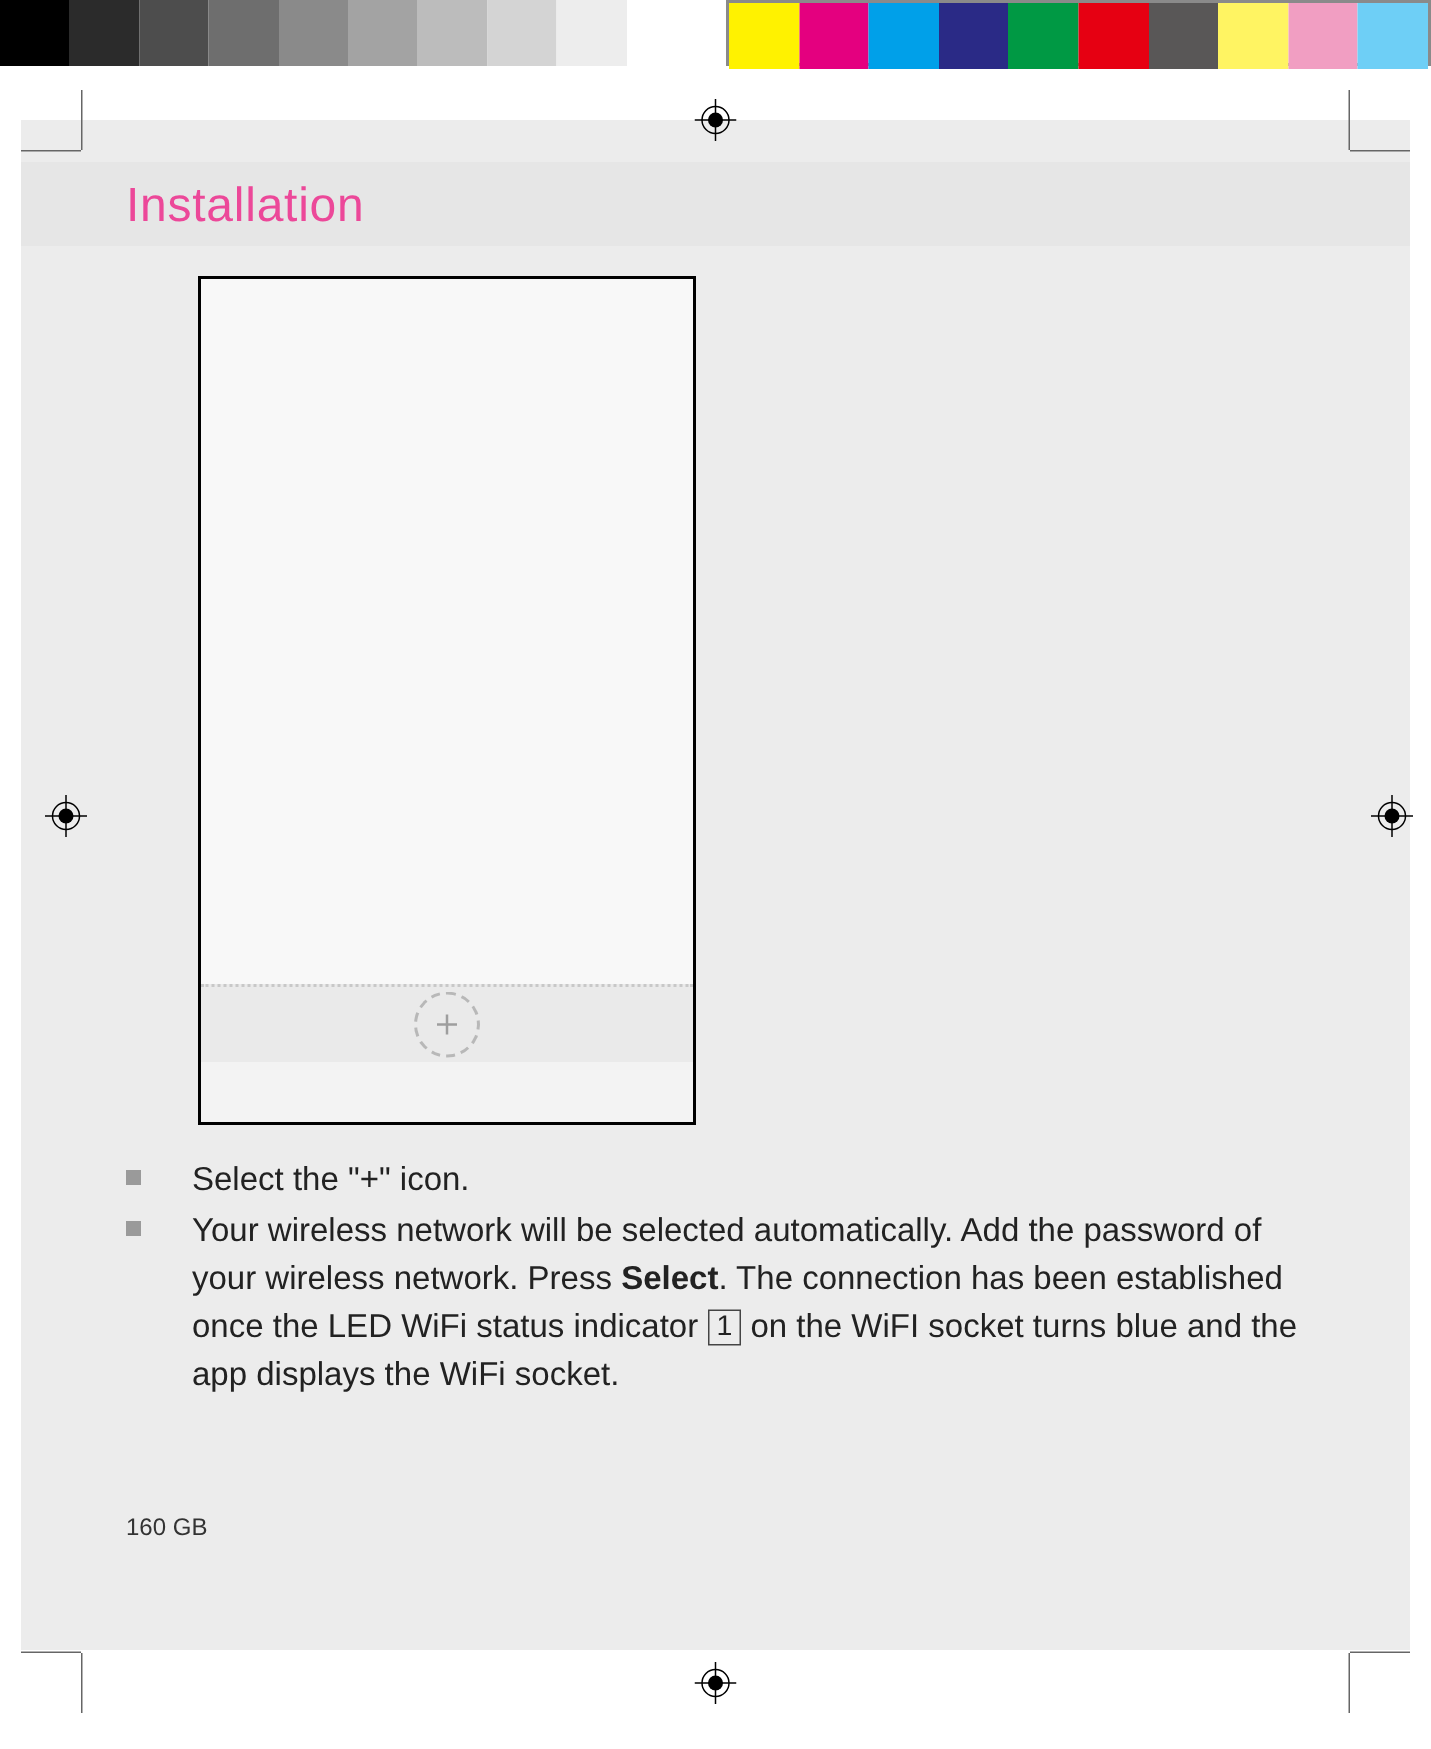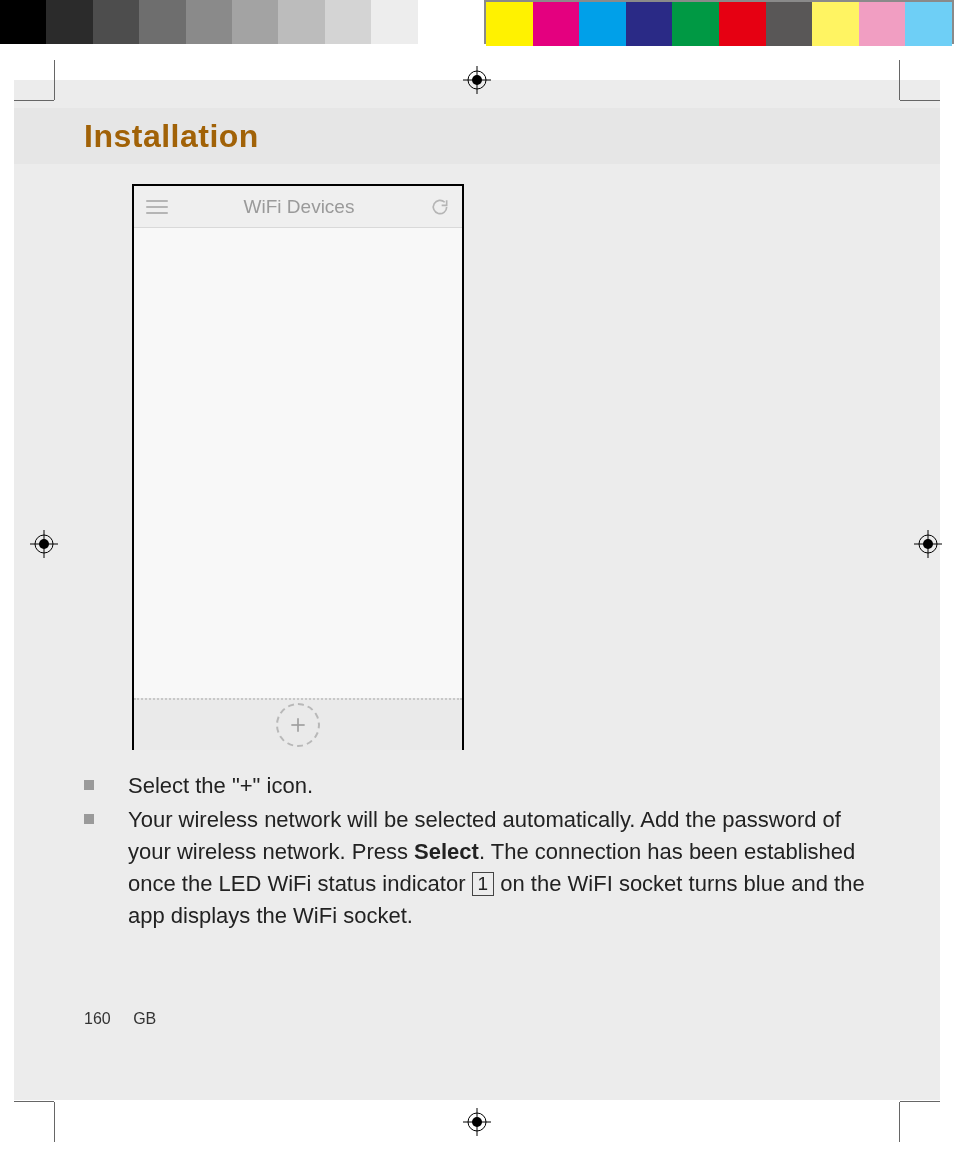--- a/index.html
+++ b/index.html
@@ -38,22 +38,22 @@
     position:absolute;
     left:14px;top:108px;
     width:926px;height:56px;
     background:#e6e6e6;
   }
   .heading{
     position:absolute;
     left:84px;top:118px;
     font-size:32px;
     letter-spacing:.5px;
-    color:#a16207;
-    font-weight:700;
+    color:#ec4899;
+    font-weight:400;
   }
 
   
   .device{
     position:absolute;
     left:132px;top:184px;
     width:332px;height:566px;
     background:#f3f3f3;
     border:2px solid #000;
     box-sizing:border-box;
@@ -116,21 +116,21 @@
     line-height:22px;
     vertical-align:1px;
   }
 
   .footer{
     position:absolute;
     left:84px;top:1010px;
     font-size:16px;
     color:#333;
   }
-  .footer .pg{margin-right:18px}
+  .footer .pg{}
 
   
   .crop{position:absolute;border-color:#666}
   .crop.tl-h{left:14px;top:100px;width:40px;height:1px;background:#666}
   .crop.tl-v{left:54px;top:60px;width:1px;height:40px;background:#666}
   .crop.tr-h{right:14px;top:100px;width:40px;height:1px;background:#666}
   .crop.tr-v{right:54px;top:60px;width:1px;height:40px;background:#666}
   .crop.bl-h{left:14px;bottom:64px;width:40px;height:1px;background:#666}
   .crop.bl-v{left:54px;bottom:24px;width:1px;height:40px;background:#666}
   .crop.br-h{right:14px;bottom:64px;width:40px;height:1px;background:#666}
@@ -207,34 +207,20 @@
       <circle cx="14" cy="14" r="5" fill="#000"></circle>
       <line x1="14" y1="0" x2="14" y2="28" stroke="#000"></line>
       <line x1="0" y1="14" x2="28" y2="14" stroke="#000"></line>
     </svg>
 </div>
 
 <div class="heading-wrap"></div>
 <div class="heading">Installation</div>
 
 <div class="device">
-  <div class="dev-header">
-    <div class="hamb">
-      <span></span>
-        <span></span>
-        <span></span>
-    </div>
-    <div class="dev-title">WiFi Devices</div>
-    <div class="refresh">
-      <svg viewBox="0 0 24 24" fill="none" stroke="#b5b5b5" stroke-width="2">
-        <path d="M20 12a8 8 0 1 1-2.34-5.66"></path>
-          <polyline points="20 4 20 10 14 10"></polyline>
-      </svg>
-    </div>
-  </div>
   <div class="dev-body"></div>
   <div class="dev-footer">
     <div class="add-btn">
       <svg viewBox="0 0 24 24" stroke="#9e9e9e" stroke-width="2">
           <line x1="12" y1="4" x2="12" y2="20"></line>
           <line x1="4" y1="12" x2="20" y2="12"></line>
         </svg>
     </div>
   </div>
 </div>

